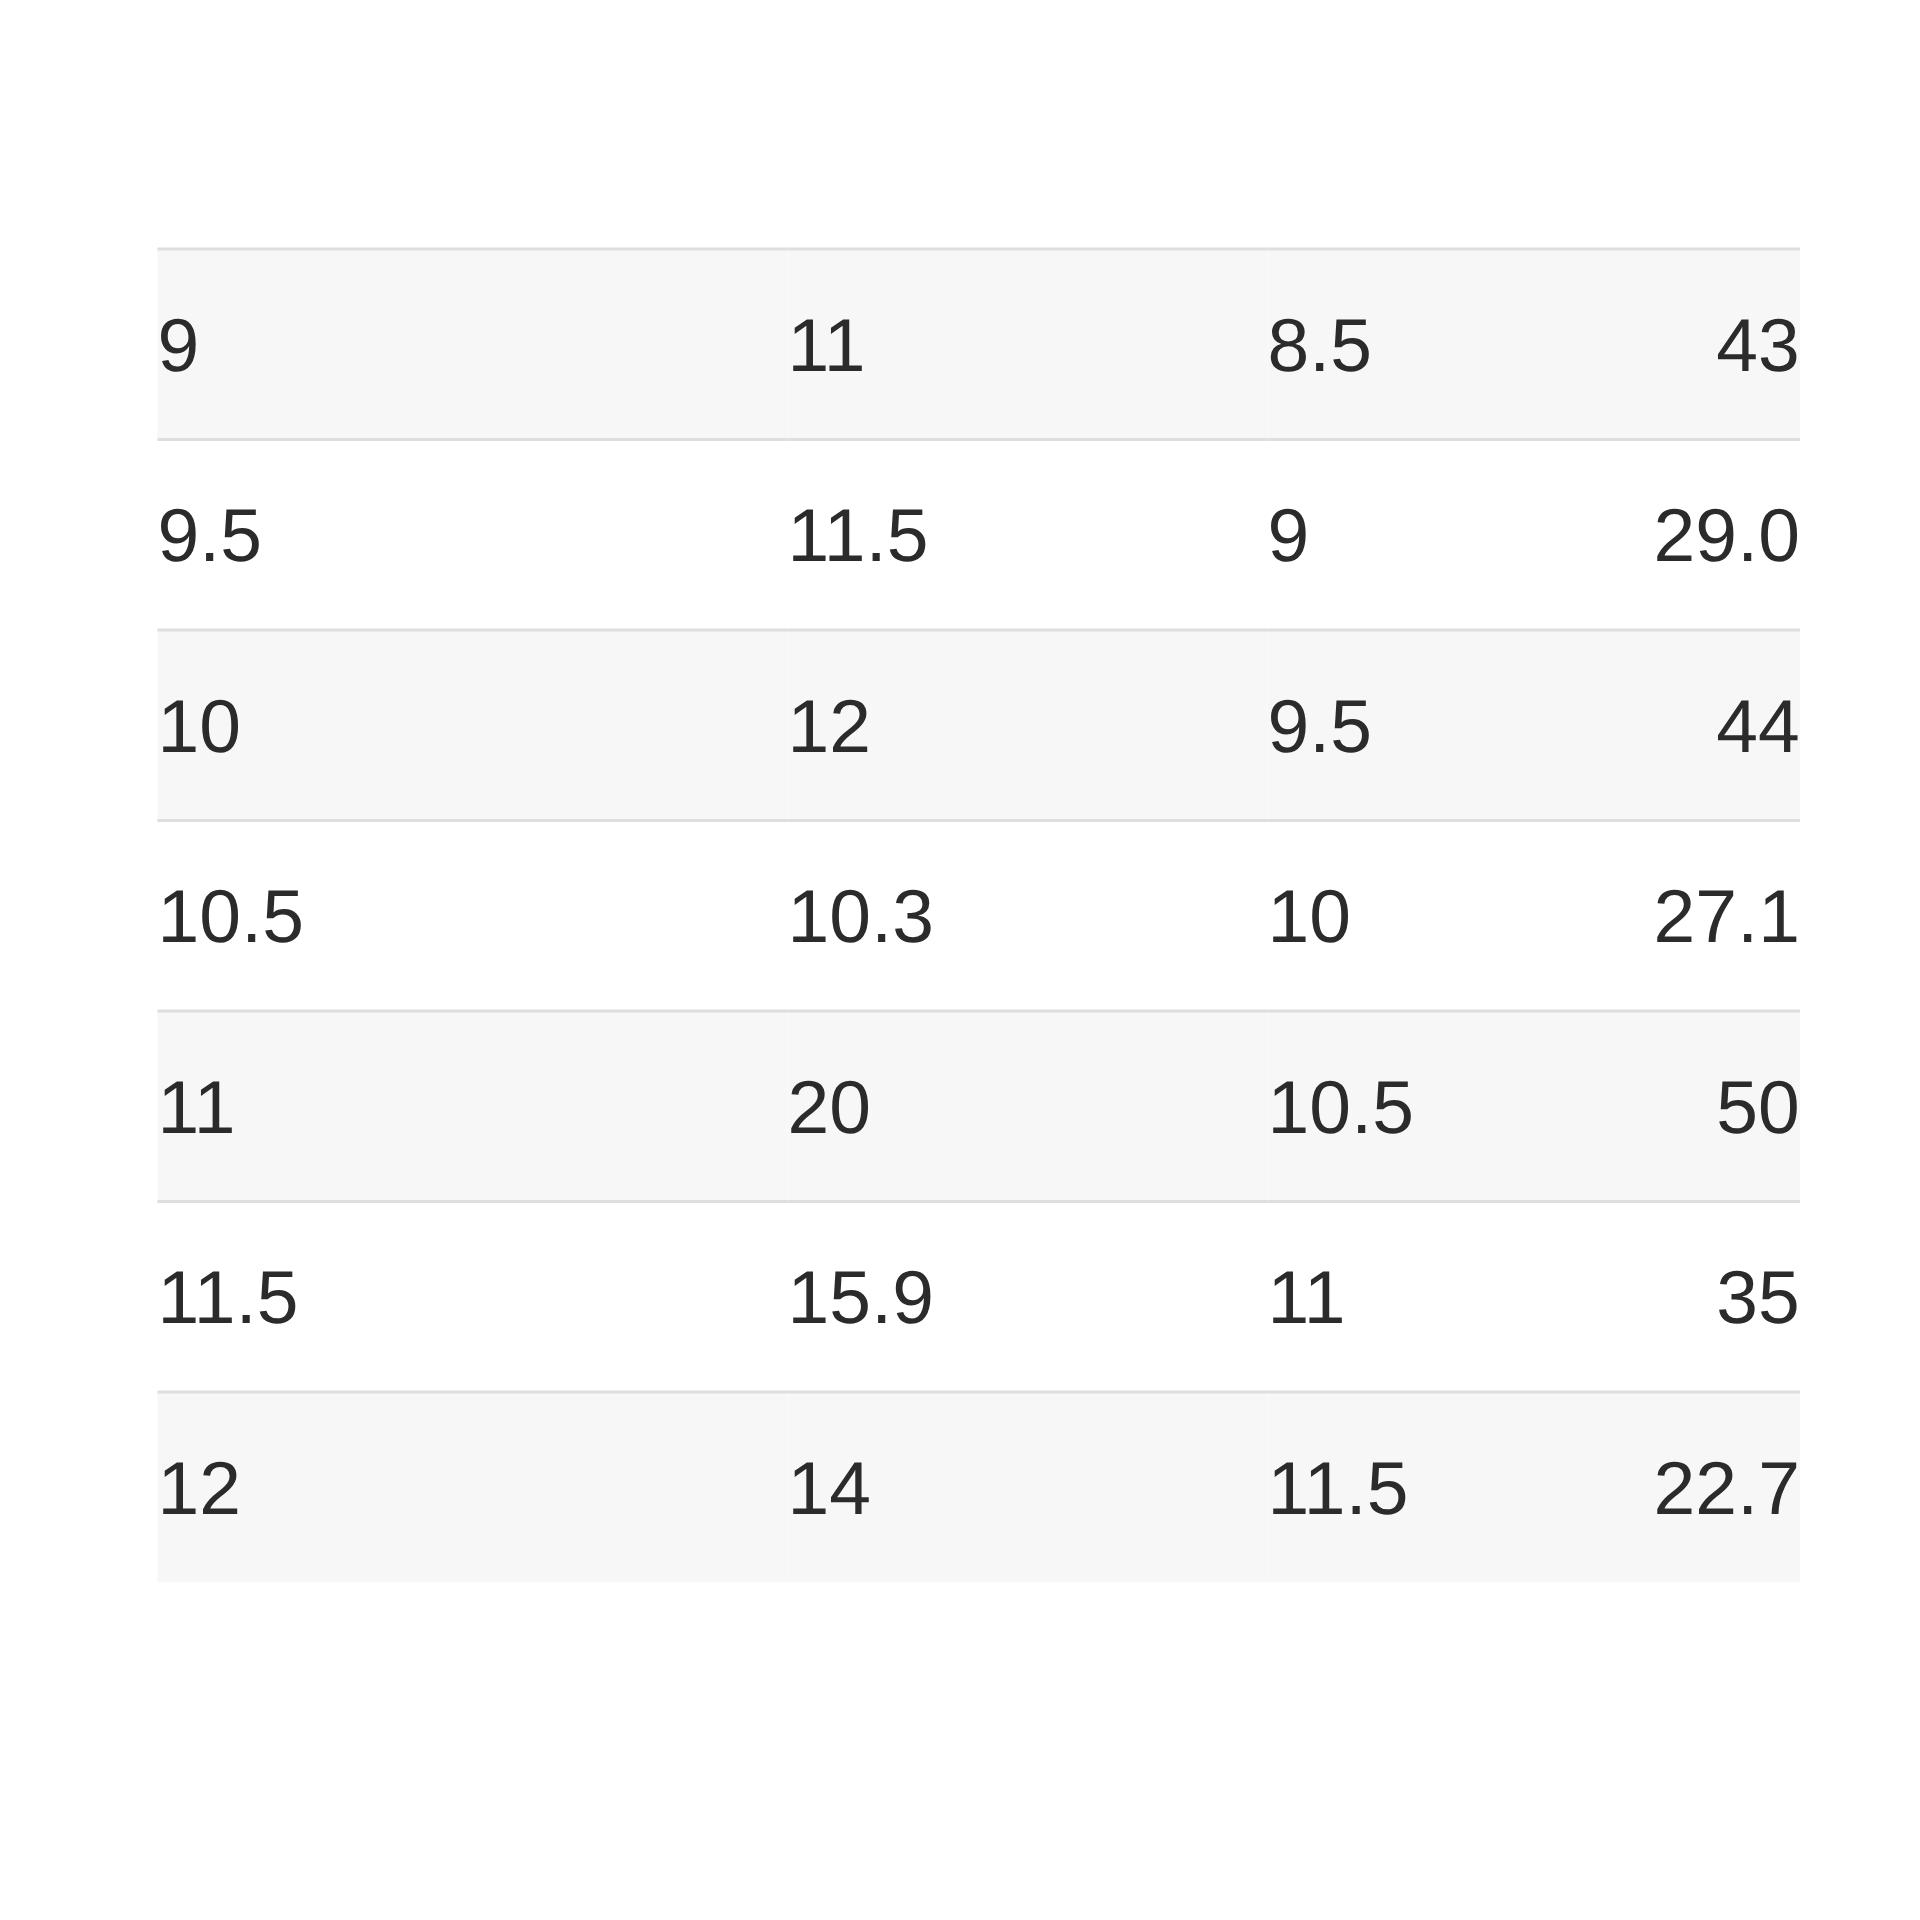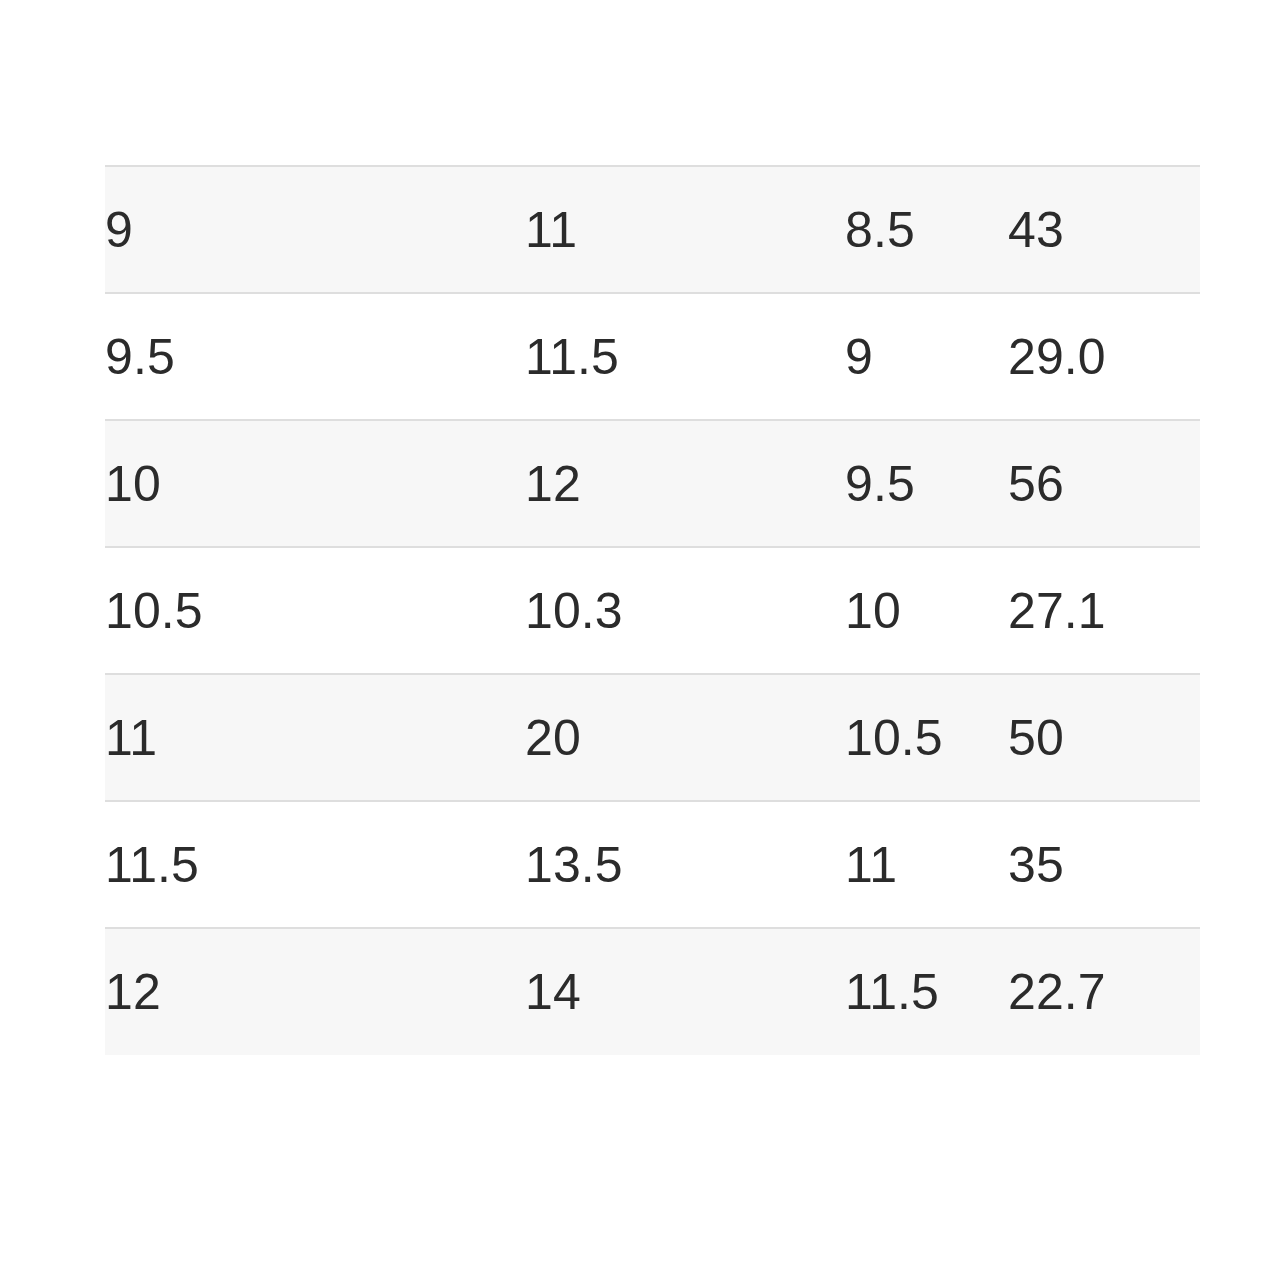--- a/index.html
+++ b/index.html
@@ -54,21 +54,21 @@
 
   
   #size-table col.c1 { width: 420px; }
   #size-table col.c2 { width: 320px; }
   #size-table col.c3 { width: 163px; }
   #size-table col.c4 { width: 192px; }
 
   #size-table td.c1 { padding-left: 28px; }
   #size-table td.c2 { padding-left: 28px; }
   #size-table td.c3 { padding-left: 15px; }
-  #size-table td.c4 { padding-left: 14px; }
+  #size-table td.c4 { padding-left: 14px; text-align: right; }
 </style>
 </head>
 <body>
 
 <div id="page">
 
   <table id="size-table">
     <colgroup>
       <col class="c1">
       <col class="c2">
@@ -88,40 +88,40 @@
         <td class="c1">9.5</td>
         <td class="c2">11.5</td>
         <td class="c3">9</td>
         <td class="c4">29.0</td>
       </tr>
 
       <tr class="row striped">
         <td class="c1">10</td>
         <td class="c2">12</td>
         <td class="c3">9.5</td>
-        <td class="c4">56</td>
+        <td class="c4">44</td>
       </tr>
 
       <tr class="row plain">
         <td class="c1">10.5</td>
         <td class="c2">10.3</td>
         <td class="c3">10</td>
         <td class="c4">27.1</td>
       </tr>
 
       <tr class="row striped">
         <td class="c1">11</td>
         <td class="c2">20</td>
         <td class="c3">10.5</td>
         <td class="c4">50</td>
       </tr>
 
       <tr class="row plain">
         <td class="c1">11.5</td>
-        <td class="c2">13.5</td>
+        <td class="c2">15.9</td>
         <td class="c3">11</td>
         <td class="c4">35</td>
       </tr>
 
       <tr class="row striped">
         <td class="c1">12</td>
         <td class="c2">14</td>
         <td class="c3">11.5</td>
         <td class="c4">22.7</td>
       </tr>

